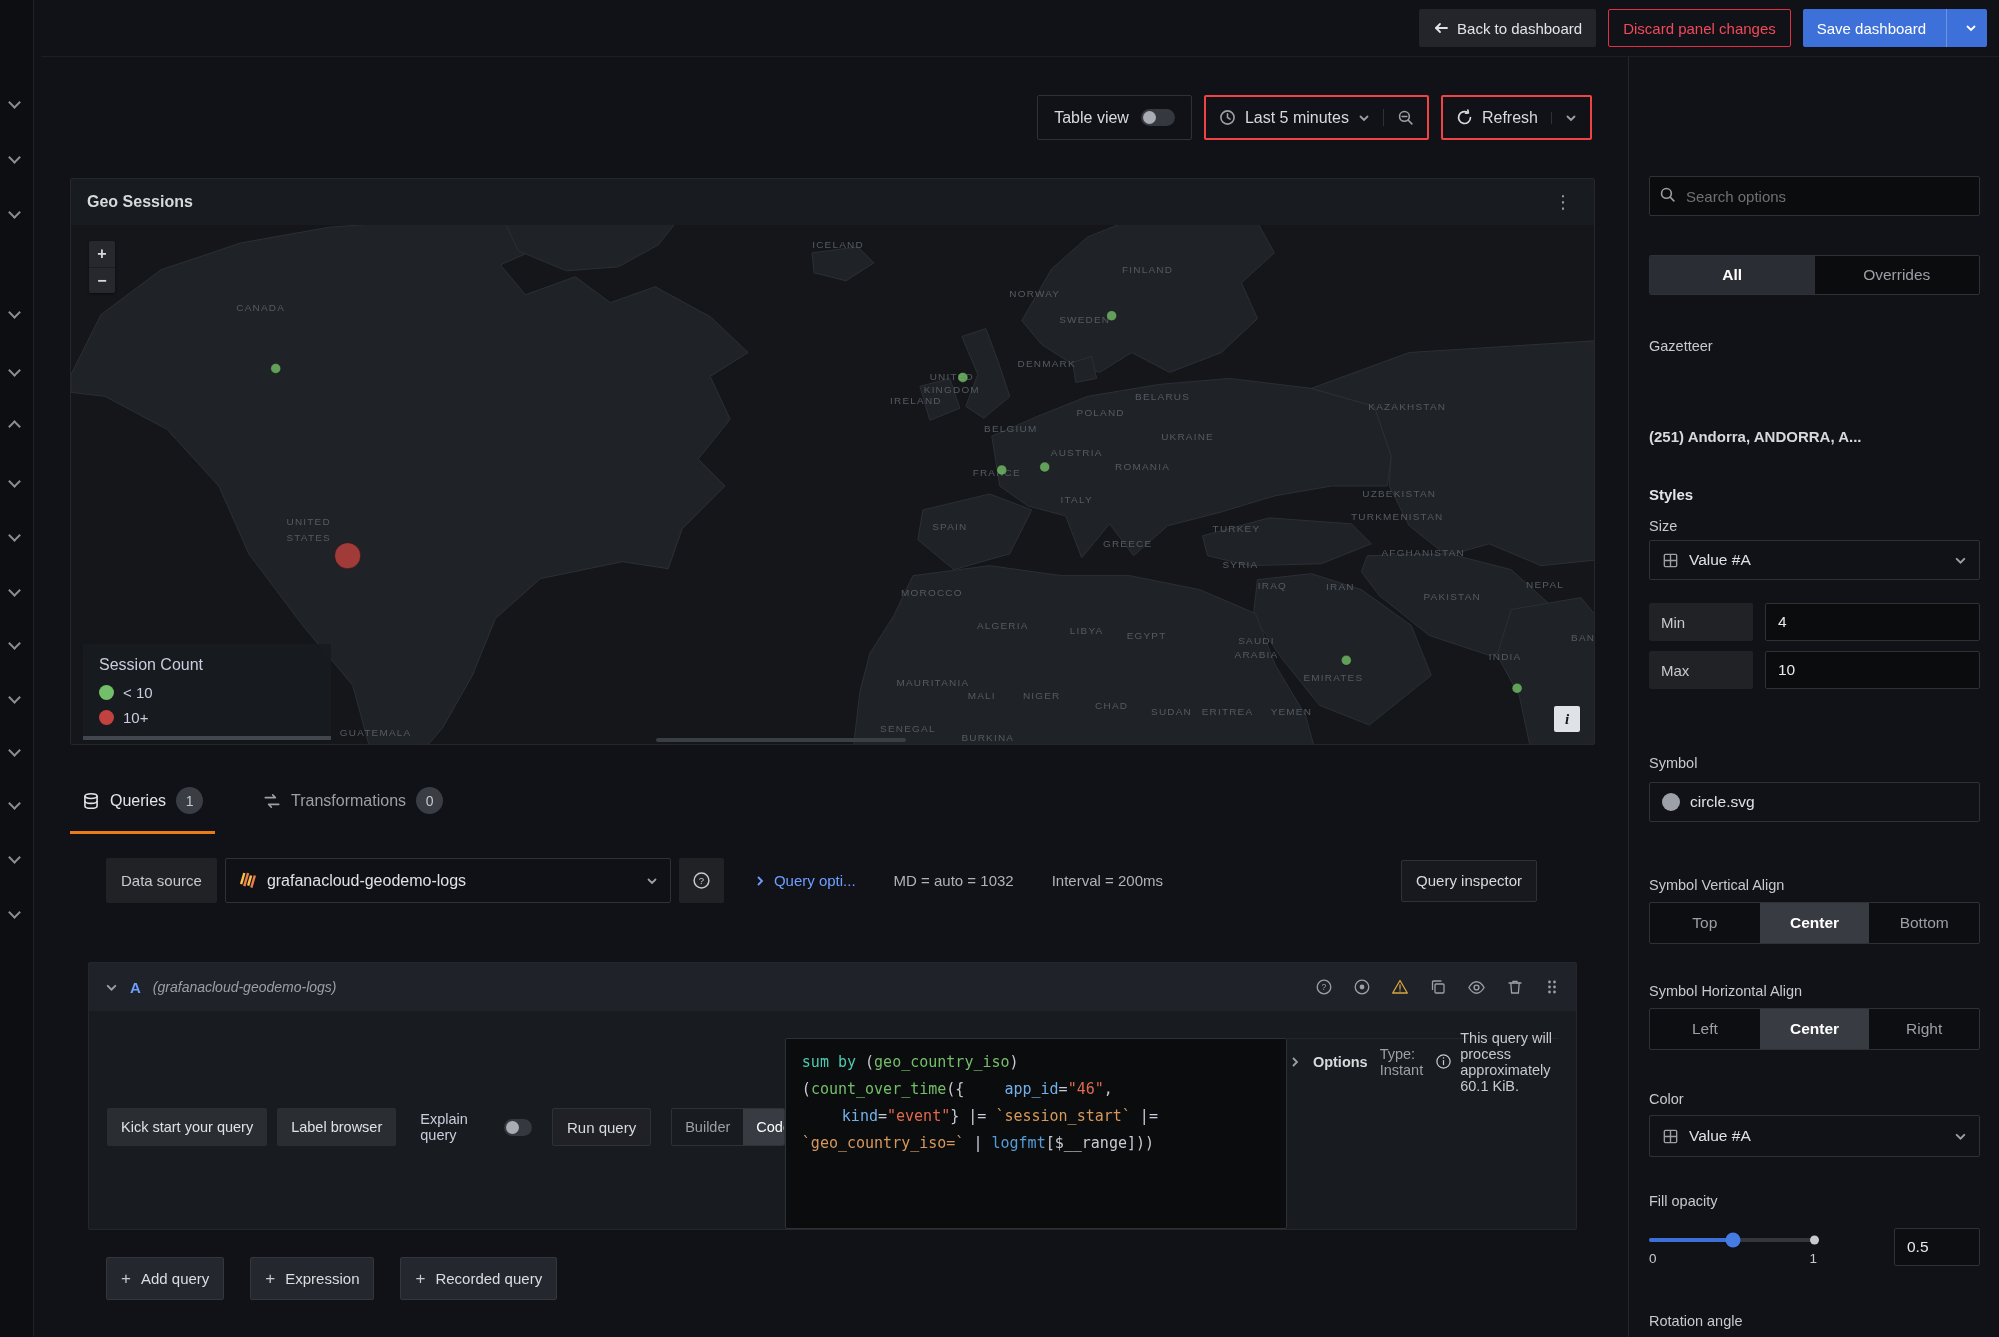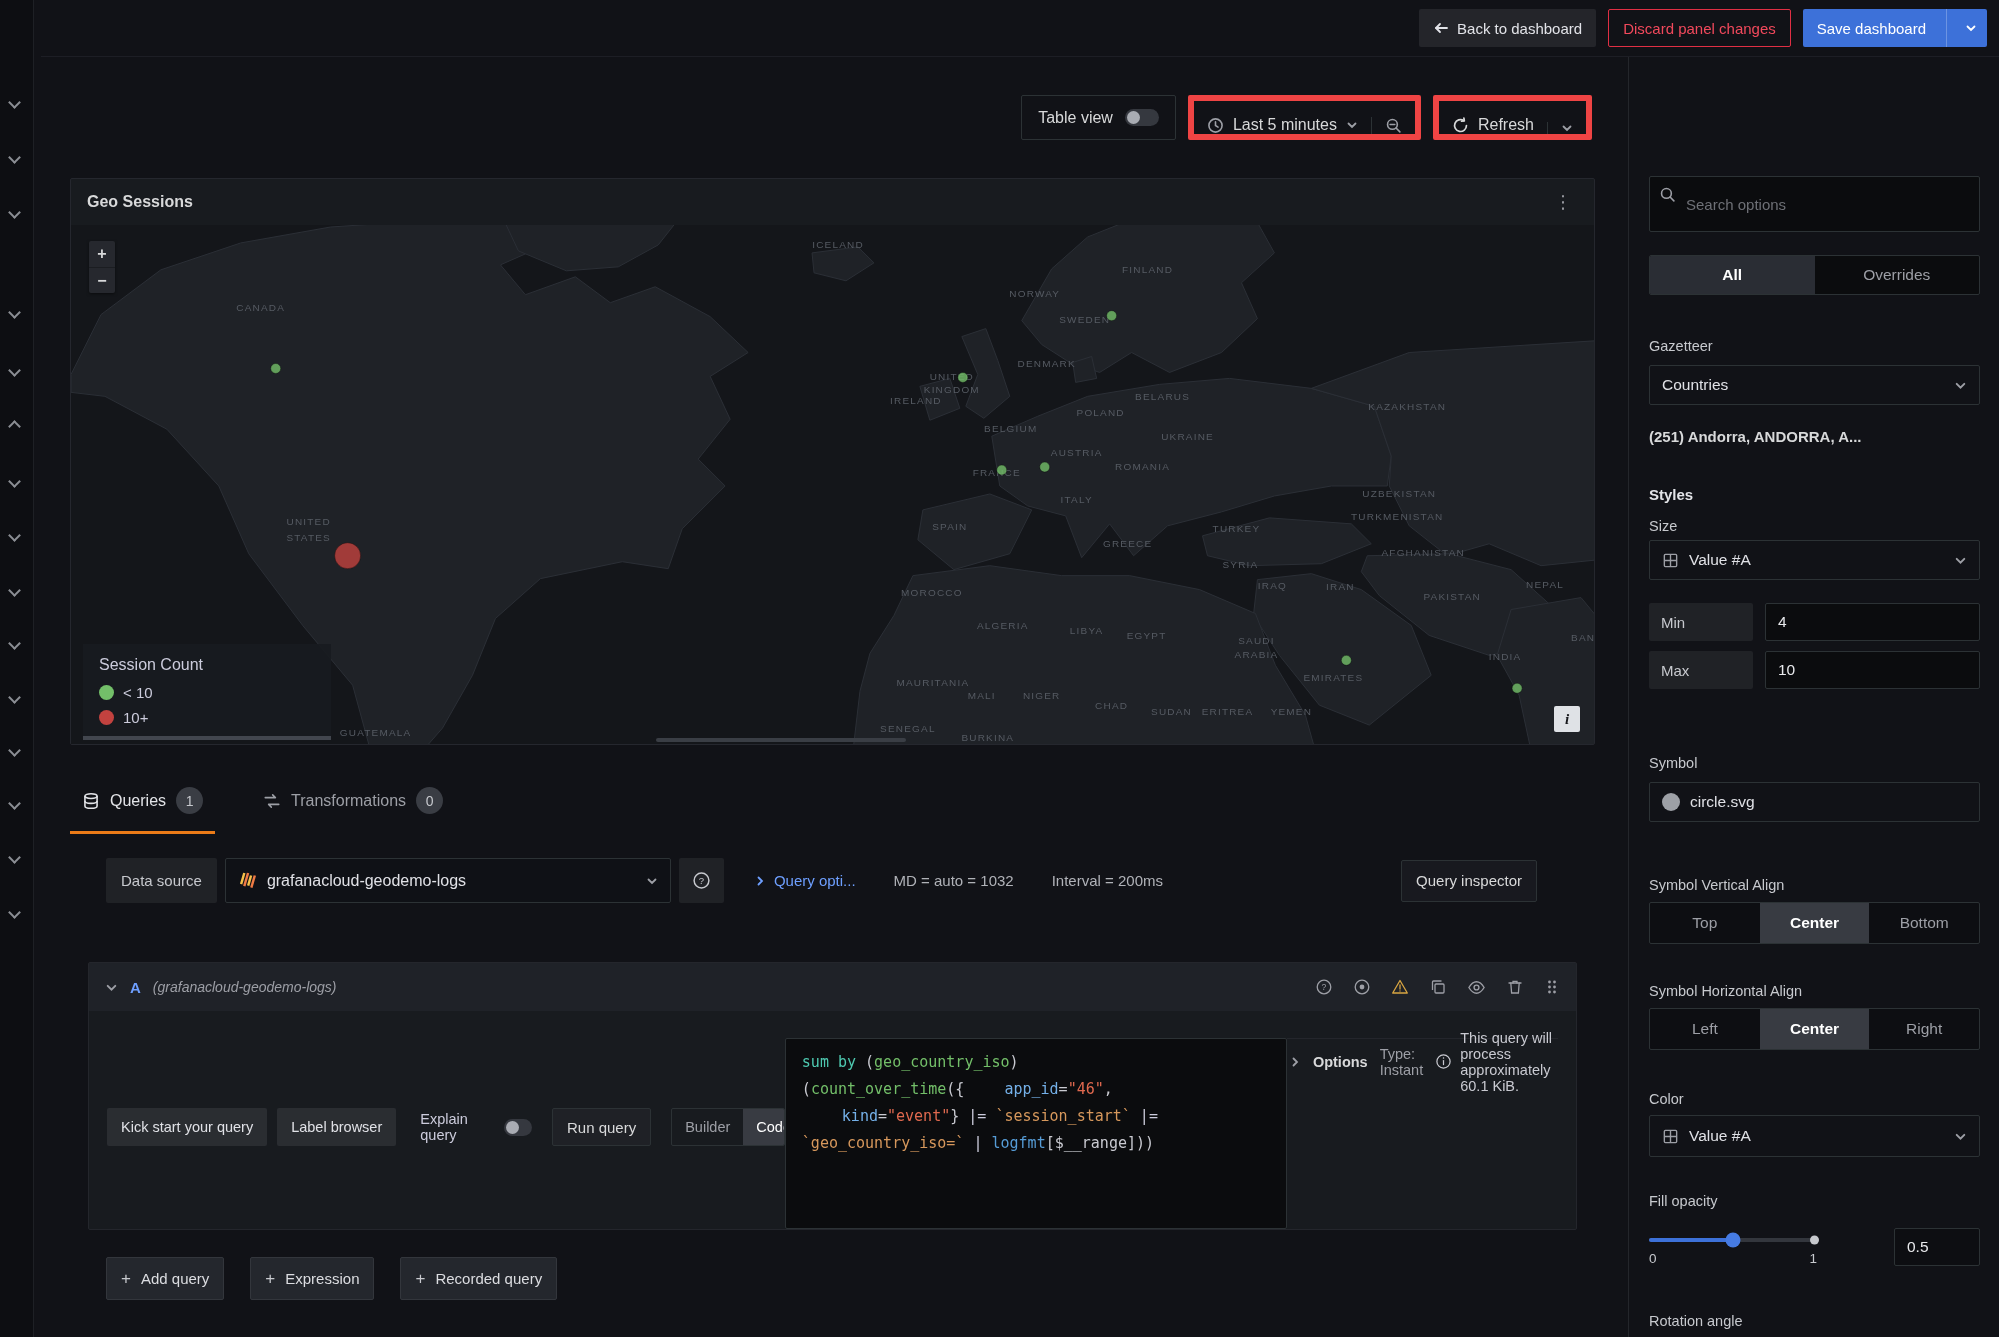--- a/index.html
+++ b/index.html
@@ -25,21 +25,21 @@
   .ic { display:inline-flex; align-items:center; justify-content:center; color:inherit; }
   .ic svg { display:block; }
 
   
   .main { position:absolute; left:34px; top:57px; width:1594px; bottom:0; }
 
   .viz-toolbar { position:absolute; top:38px; right:36px; display:flex; gap:12px; align-items:center; }
   .tv-box { display:flex; align-items:center; gap:12px; height:45px; padding:0 16px; border:1px solid #2c3235; border-radius:2px; font-size:16px; color:#d8d9da; }
   .toggle { position:relative; width:34px; height:17px; border-radius:10px; background:#35383f; }
   .toggle::after { content:""; position:absolute; left:2px; top:2px; width:13px; height:13px; border-radius:50%; background:#a9acb3; }
-  .btn-group { display:flex; align-items:flex-end; height:45px; border:6px solid #ef4444; border-radius:2px; }
+  .btn-group { display:flex; align-items:center; height:45px; border:2px solid #ef4444; border-radius:2px; }
   .btn-group .seg { display:flex; align-items:center; gap:9px; padding:0 13px; font-size:16px; color:#d8d9da; }
   .btn-group .seg + .seg { border-left:1px solid #2c3235; }
   .dim-ic { color:#9d9fa6; }
 
   
   .panel { position:absolute; left:36px; top:121px; width:1525px; height:567px; background:#181b1f; border:1px solid #25272e; border-radius:2px; }
   .panel-header { height:46px; display:flex; align-items:center; padding:0 16px; }
   .panel-title { font-size:16px; font-weight:600; color:#d8d9da; }
   .panel-kebab { margin-left:auto; color:#9d9fa6; font-size:18px; line-height:1; padding:4px 6px; cursor:pointer; }
   .map { position:absolute; left:0; right:0; top:46px; bottom:0; background:#14161a; overflow:hidden; }
@@ -102,21 +102,21 @@
   .btn.action { height:43px; background:#24272d; border:1px solid #33363c; color:#dcdde1; font-size:15px; gap:10px; }
   .plus { font-size:17px; color:#c7c9ce; }
 
   
   .options-pane { position:absolute; right:0; top:57px; width:371px; bottom:0; background:#111217; border-left:1px solid #24262b; z-index:3; }
   .op-abs { position:absolute; left:20px; width:331px; }
   .viz-picker { top:38px; height:45px; display:flex; align-items:center; gap:10px; padding:0 12px; border:1px solid #2c3235; border-radius:2px; cursor:pointer; }
   .viz-picker .name { font-size:16px; font-weight:600; color:#e3e4e8; flex:1; }
   .search-wrap { top:119px; height:40px; position:absolute; }
   .search-wrap .ic { position:absolute; left:10px; top:10px; color:#9d9fa6; }
-  .search-input { width:331px; height:56px; background:#0b0c0e; border:1px solid #2c3235; border-radius:2px; color:#d8d9da; font-size:15px; padding:0 10px 0 36px; font-family:inherit; }
+  .search-input { width:331px; height:40px; background:#0b0c0e; border:1px solid #2c3235; border-radius:2px; color:#d8d9da; font-size:15px; padding:0 10px 0 36px; font-family:inherit; }
   .search-input::placeholder { color:#6e7076; }
   .pane-tabs { top:198px; height:40px; display:flex; border:1px solid #2c3235; border-radius:2px; background:#0b0c0e; overflow:hidden; }
   .pane-tab { flex:1; display:flex; align-items:center; justify-content:center; font-size:15.5px; color:#9d9fa6; cursor:pointer; }
   .pane-tab.active { background:#2a2d34; color:#ffffff; font-weight:600; }
   .opt-label { font-size:14.5px; color:#c7c9ce; }
   .opt-heading { font-size:15px; font-weight:700; color:#e3e4e8; }
   .pane-select { height:40px; display:flex; align-items:center; gap:10px; padding:0 12px; border:1px solid #2c3235; border-radius:2px; background:#111217; font-size:15.5px; color:#e0e1e6; cursor:pointer; }
   .pane-select .spacer { flex:1; }
   .preview-text { font-size:15px; font-weight:600; color:#d8d9da; white-space:nowrap; }
   .kv-row { display:flex; gap:12px; height:38px; }
@@ -546,29 +546,20 @@
       </span>
       <input class="search-input" placeholder="Search options" style="">
     </div>
 
     <div class="op-abs pane-tabs">
       <div class="pane-tab active">All</div>
       <div class="pane-tab">Overrides</div>
     </div>
 
     <div class="op-abs opt-label" style="top:281px">Gazetteer</div>
-    <div class="op-abs pane-select" style="top:308px">
-      <span>Countries</span>
-      <span class="spacer"></span>
-      <span class="ic dim-ic">
-        <svg width="13" height="13" viewBox="0 0 12 12" fill="none" stroke="currentColor" stroke-width="1.8" stroke-linecap="round">
-            <path d="M2.5 4.5L6 8l3.5-3.5"></path>
-          </svg>
-      </span>
-    </div>
     <div class="op-abs preview-text" style="top:371px">(251) Andorra, ANDORRA, A...</div>
 
     <div class="op-abs opt-heading" style="top:429px">Styles</div>
     <div class="op-abs opt-label" style="top:461px">Size</div>
     <div class="op-abs pane-select" style="top:483px">
       <span class="ic dim-ic">
         <svg width="17" height="17" viewBox="0 0 16 16" fill="none" stroke="currentColor" stroke-width="1.3">
             <rect x="2.2" y="2.2" width="11.6" height="11.6" rx="1"></rect>
             <path d="M2.2 8h11.6M8 2.2v11.6"></path>
           </svg>

